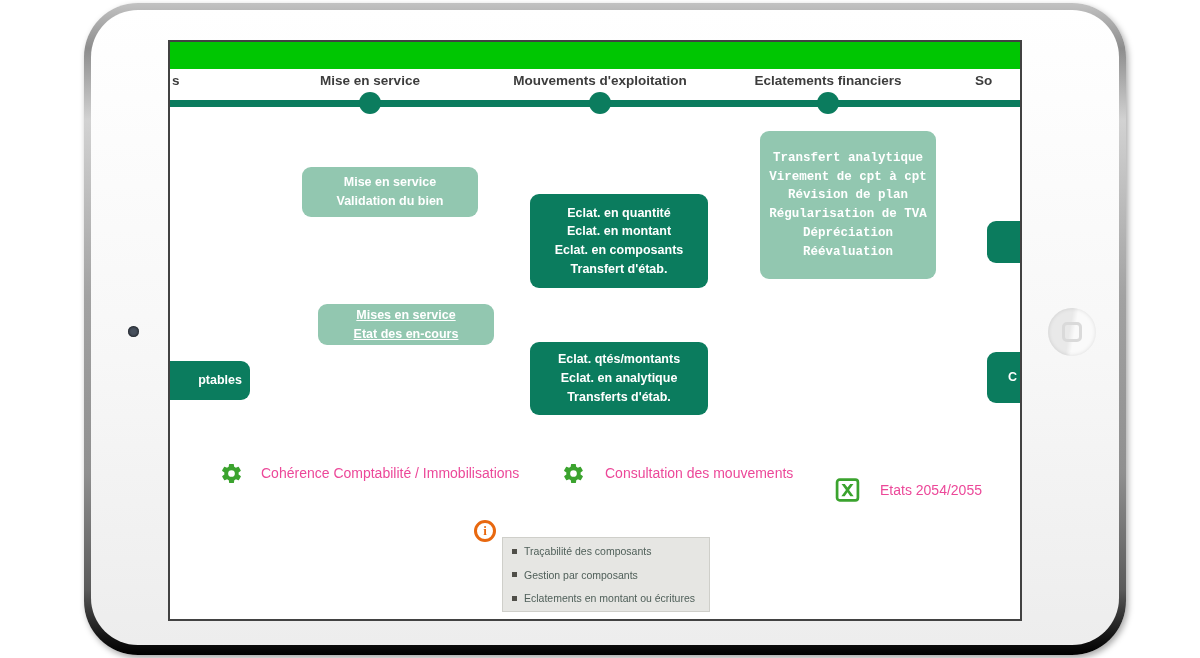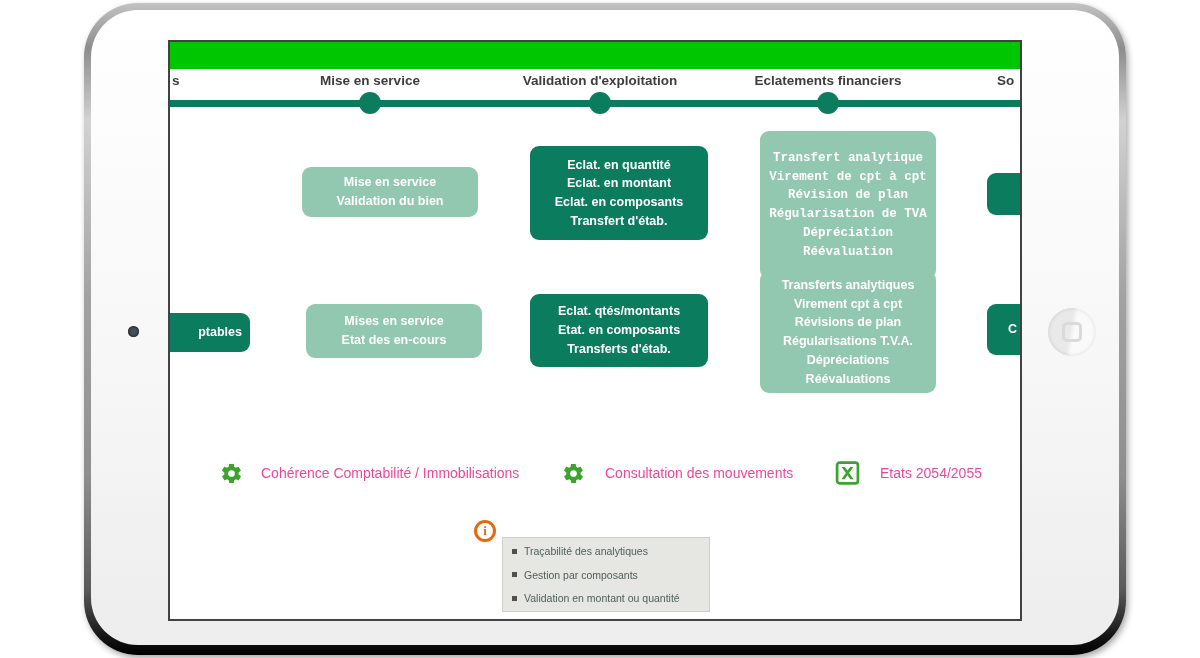--- a/index.html
+++ b/index.html
@@ -30,21 +30,21 @@
   .tl-label{position:absolute;top:31px;font-size:13.5px;font-weight:bold;color:#3d3d3d;
             white-space:nowrap;transform:translateX(-50%);}
   .tl-frag{transform:none;}
   .tl-line{position:absolute;left:0;top:58px;width:100%;height:7px;background:#0b7c5e;}
   .tl-dot{position:absolute;top:50px;width:22px;height:22px;border-radius:50%;background:#0b7c5e;}
 
   
   .box{position:absolute;border-radius:9px;color:#ffffff;font-weight:bold;font-size:12.5px;
        line-height:1.5;text-align:center;display:flex;align-items:center;justify-content:center;
        white-space:pre-line;padding:5px 8px;box-sizing:border-box;}
-  .box-dark{background:#0b7c5e;}
+  .box-dark{background:#0b7c5e;margin-top:48px;}
   .box-light{background:#92c7b0;}
   .clip-left{justify-content:flex-end;text-align:right;}
   .clip-right{justify-content:flex-start;text-align:left;padding-left:21px;}
 
   
   .feature{position:absolute;top:417px;height:28px;display:flex;align-items:center;}
   .feature .f-label{font-size:14px;font-weight:normal;color:#ec4899;white-space:nowrap;}
   .gear-icon svg,.excel-icon svg{display:block;}
 
   
@@ -70,23 +70,23 @@
       </div>
     </div>
   </div>
 
   <div class="screen">
 
     <div class="topbar"></div>
 
     <div class="tl-label tl-frag" style="left:2px;">s</div>
     <div class="tl-label" style="left:200px;">Mise en service</div>
-    <div class="tl-label" style="left:430px;">Validation d'exploitation</div>
+    <div class="tl-label" style="left:430px;">Mouvements d'exploitation</div>
     <div class="tl-label" style="left:658px;">Eclatements financiers</div>
-    <div class="tl-label tl-frag" style="left:827px;">So</div>
+    <div class="tl-label tl-frag" style="left:805px;">So</div>
 
     <div class="tl-line"></div>
     <div class="tl-dot" style="left:189px;"></div>
     <div class="tl-dot" style="left:419px;"></div>
     <div class="tl-dot" style="left:647px;"></div>
 
     <div class="box box-light" style="left:132px;top:125px;width:176px;height:50px;">Mise en service
 Validation du bien</div>
     <div class="box box-dark" style="left:360px;top:104px;width:178px;height:94px;">Eclat. en quantité
 Eclat. en montant
@@ -94,73 +94,67 @@
 Transfert d'étab.</div>
     <div class="box box-light" style="left:590px;top:89px;width:176px;height:148px;font-family:Liberation Mono, monospace;">Transfert analytique
 Virement de cpt à cpt
 Révision de plan
 Régularisation de TVA
 Dépréciation
 Réévaluation</div>
     <div class="box box-dark" style="left:817px;top:131px;width:90px;height:42px;"></div>
 
     <div class="box box-dark clip-left" style="left:-45px;top:271px;width:125px;height:39px;">ptables</div>
-    <div class="box box-light" style="left:136px;top:262px;width:176px;height:54px;">Mises en service
+    <div class="box box-light" style="left:148px;top:262px;width:176px;height:41px;text-decoration:underline;">Mises en service
 Etat des en-cours</div>
     <div class="box box-dark" style="left:360px;top:252px;width:178px;height:73px;">Eclat. qtés/montants
-Etat. en composants
+Eclat. en analytique
 Transferts d'étab.</div>
-    <div class="box box-light" style="left:590px;top:229px;width:176px;height:122px;">Transferts analytiques
-Virement cpt à cpt
-Révisions de plan
-Régularisations T.V.A.
-Dépréciations
-Réévaluations</div>
     <div class="box box-dark clip-right" style="left:817px;top:262px;width:90px;height:51px;">C</div>
 
     <div class="feature" style="left:50px;">
       <span class="gear-icon">
         <svg width="23" height="23" viewBox="0 0 24 24">
           <path d="M19.4 13c.04-.33.06-.66.06-1s-.02-.67-.06-1l2.1-1.65a.5.5 0 0 0 .12-.64l-2-3.46a.5.5 0 0 0-.61-.22l-2.48 1a7.6 7.6 0 0 0-1.73-1l-.37-2.61A.5.5 0 0 0 13.93 2h-4a.5.5 0 0 0-.5.42l-.37 2.61a7.6 7.6 0 0 0-1.73 1l-2.48-1a.5.5 0 0 0-.61.22l-2 3.46a.5.5 0 0 0 .12.64L4.56 11c-.04.33-.06.66-.06 1s.02.67.06 1l-2.1 1.65a.5.5 0 0 0-.12.64l2 3.46c.14.24.42.34.61.22l2.48-1c.53.4 1.11.74 1.73 1l.37 2.61c.04.25.25.42.5.42h4c.25 0 .46-.17.5-.42l.37-2.61a7.6 7.6 0 0 0 1.73-1l2.48 1c.24.1.5 0 .61-.22l2-3.46a.5.5 0 0 0-.12-.64L19.4 13zM12 15.5a3.5 3.5 0 1 1 0-7 3.5 3.5 0 0 1 0 7z" fill="#3ba32e"></path>
         </svg>
       </span>
       <span class="f-label" style="margin-left:18px;">Cohérence Comptabilité / Immobilisations</span>
     </div>
 
     <div class="feature" style="left:392px;">
       <span class="gear-icon">
         <svg width="23" height="23" viewBox="0 0 24 24">
           <path d="M19.4 13c.04-.33.06-.66.06-1s-.02-.67-.06-1l2.1-1.65a.5.5 0 0 0 .12-.64l-2-3.46a.5.5 0 0 0-.61-.22l-2.48 1a7.6 7.6 0 0 0-1.73-1l-.37-2.61A.5.5 0 0 0 13.93 2h-4a.5.5 0 0 0-.5.42l-.37 2.61a7.6 7.6 0 0 0-1.73 1l-2.48-1a.5.5 0 0 0-.61.22l-2 3.46a.5.5 0 0 0 .12.64L4.56 11c-.04.33-.06.66-.06 1s.02.67.06 1l-2.1 1.65a.5.5 0 0 0-.12.64l2 3.46c.14.24.42.34.61.22l2.48-1c.53.4 1.11.74 1.73 1l.37 2.61c.04.25.25.42.5.42h4c.25 0 .46-.17.5-.42l.37-2.61a7.6 7.6 0 0 0 1.73-1l2.48 1c.24.1.5 0 .61-.22l2-3.46a.5.5 0 0 0-.12-.64L19.4 13zM12 15.5a3.5 3.5 0 1 1 0-7 3.5 3.5 0 0 1 0 7z" fill="#3ba32e"></path>
         </svg>
       </span>
       <span class="f-label" style="margin-left:20px;">Consultation des mouvements</span>
     </div>
 
-    <div class="feature" style="left:665px;">
+    <div class="feature" style="left:665px;margin-top:17px;">
       <span class="excel-icon">
         <svg width="25" height="26" viewBox="0 0 24 24">
           <rect x="2" y="2" width="20" height="20" rx="2.5" fill="none" stroke-width="2.6" stroke="#3ba32e"></rect>
           <path d="M6.3 6.2h3.1l2.6 3.5 2.6-3.5h3.1l-4.2 5.7 4.4 6h-3.2L12 14.1l-2.7 3.8H6.1l4.4-6z" fill="#3ba32e"></path>
         </svg>
       </span>
       <span class="f-label" style="margin-left:20px;">Etats 2054/2055</span>
     </div>
 
     <div class="info-icon">
       <span>i</span>
     </div>
     <div class="note-box">
       <div class="note-item">
         <span class="note-bullet"></span>
-        <span>Traçabilité des analytiques</span>
+        <span>Traçabilité des composants</span>
       </div>
       <div class="note-item">
         <span class="note-bullet"></span>
         <span>Gestion par composants</span>
       </div>
       <div class="note-item">
         <span class="note-bullet"></span>
-        <span>Validation en montant ou quantité</span>
+        <span>Eclatements en montant ou écritures</span>
       </div>
     </div>
 
   </div>
 </div>
 
 </body></html>

